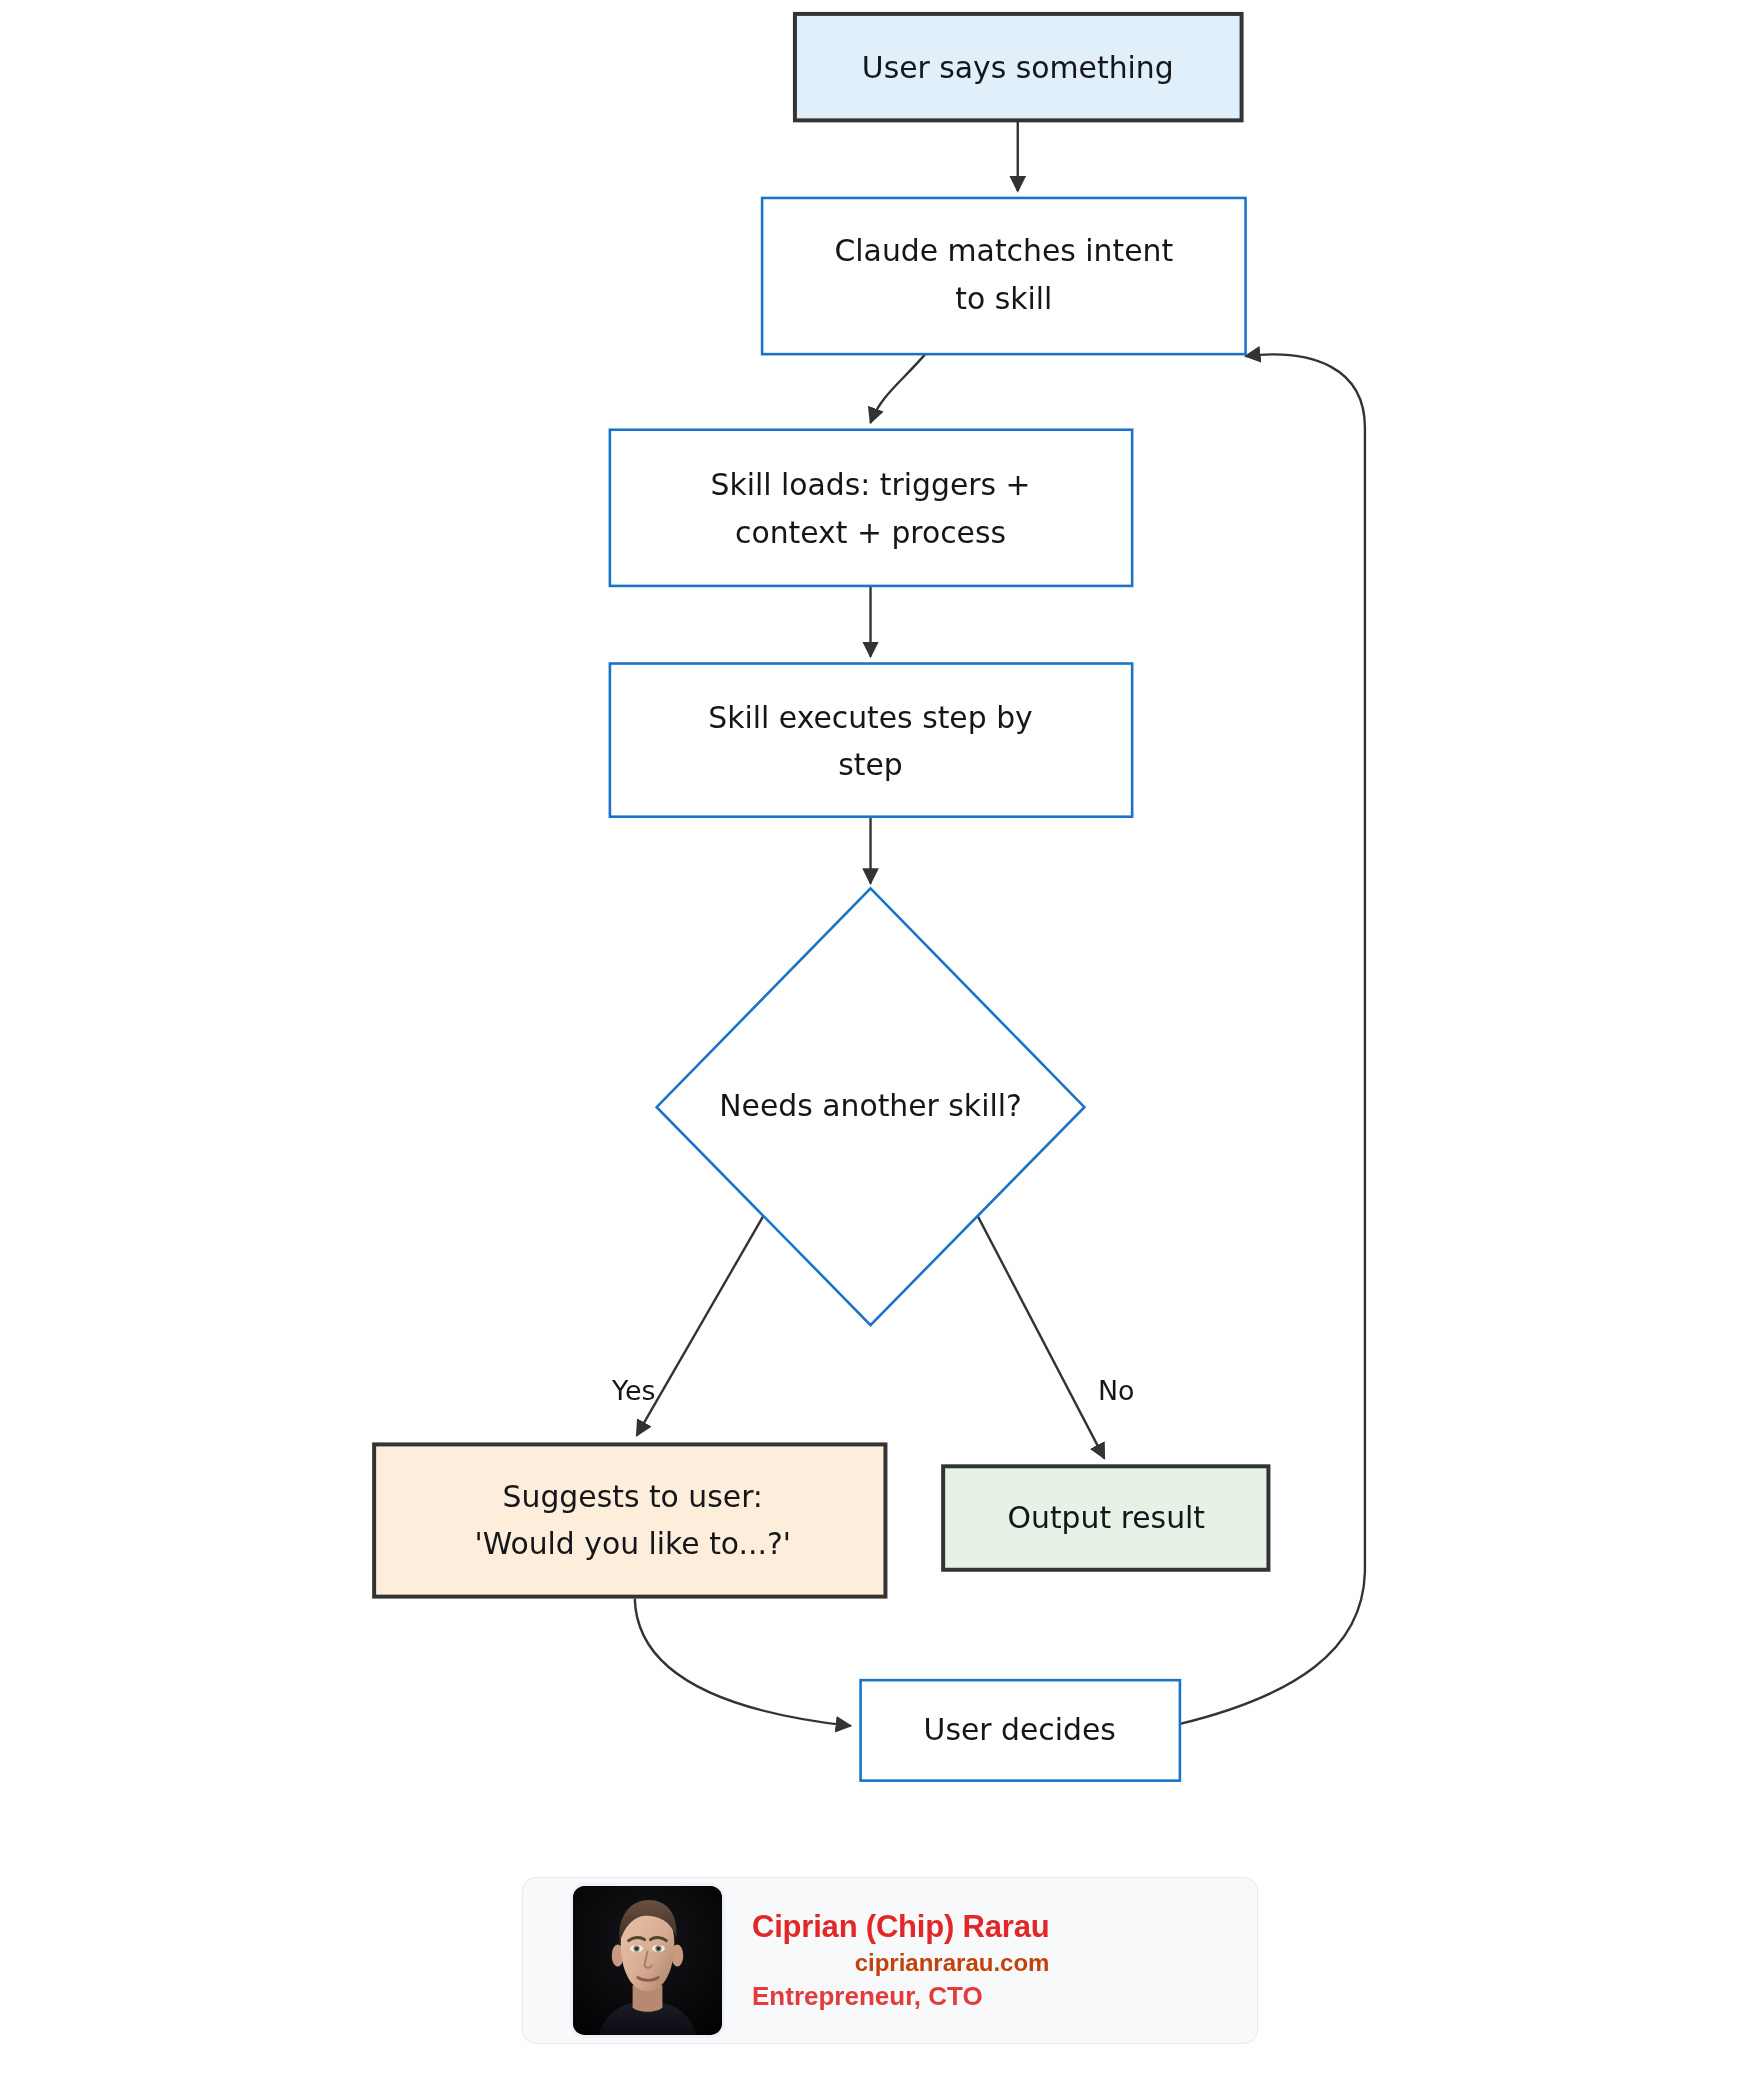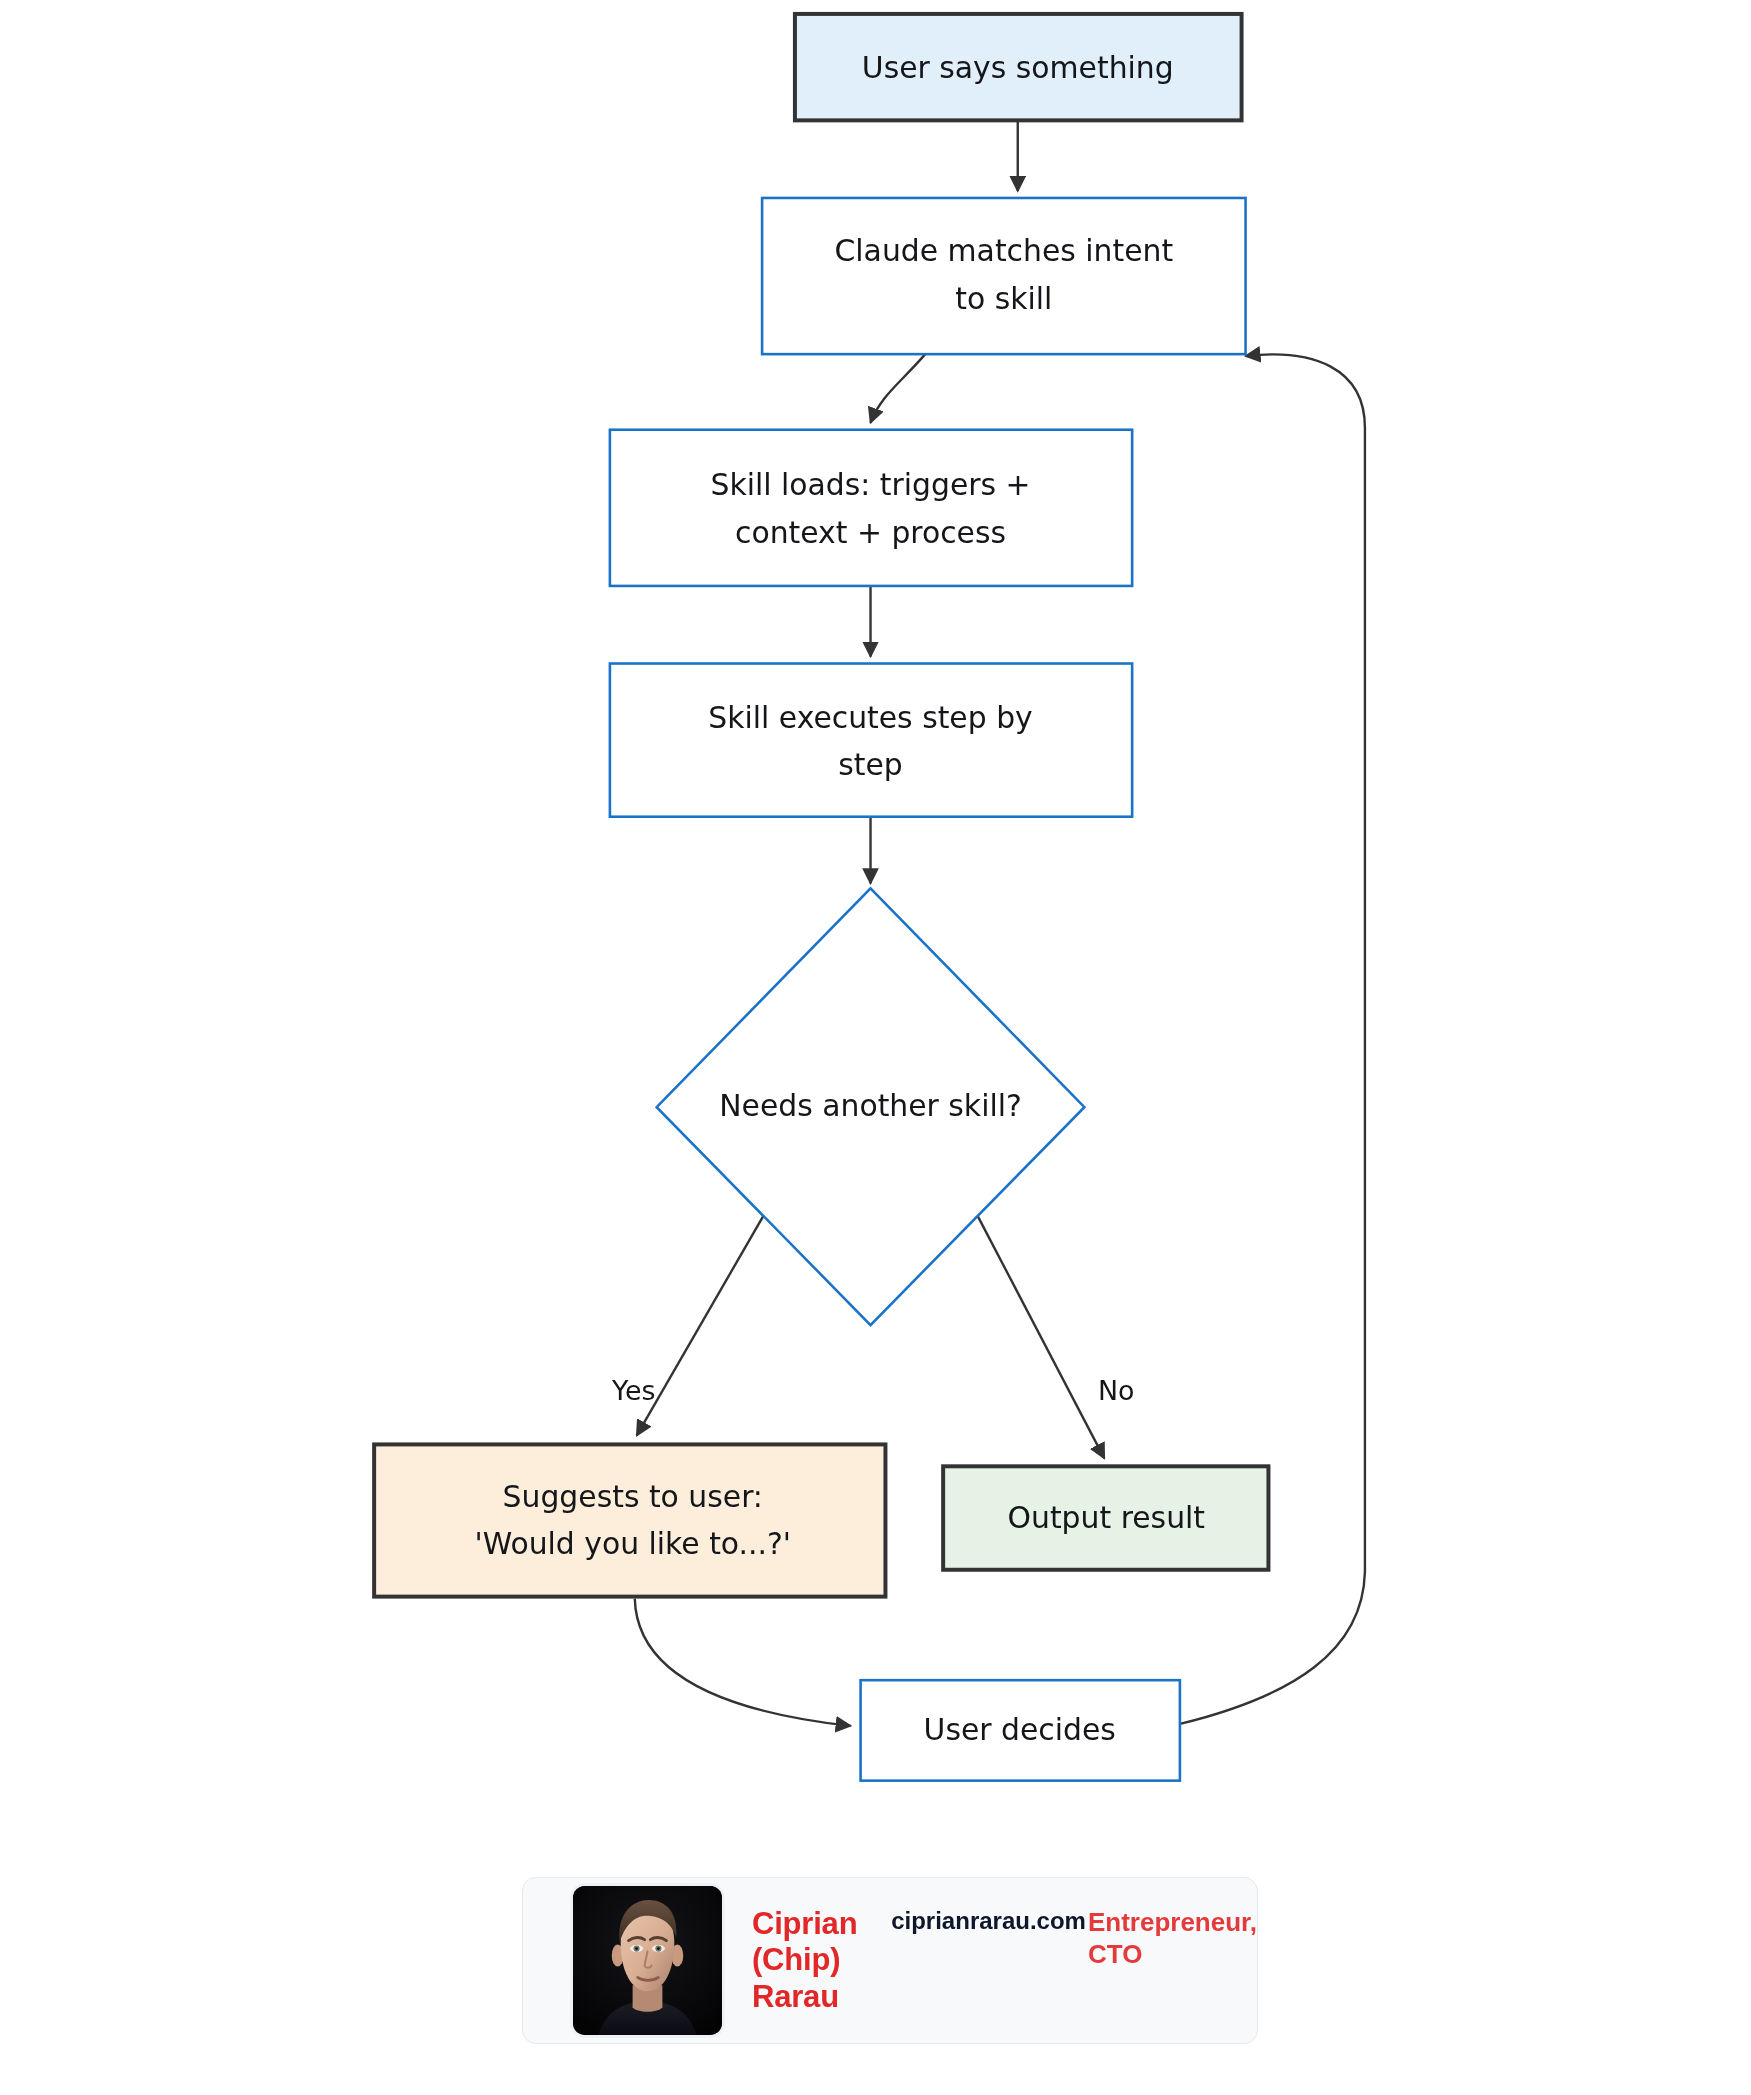--- a/index.html
+++ b/index.html
@@ -66,37 +66,39 @@
     height: 149px;
     border-radius: 12px;
     background: #0a0a0c;
     flex: 0 0 auto;
     position: relative;
     overflow: hidden;
     box-shadow: 0 0 0 3px #eef2f6;
   }
   .sig-text {
     display: flex;
+    flex-direction: column;
     justify-content: center;
     gap: 2px;
   }
   .sig-name {
     font-family: "Liberation Sans", sans-serif;
     font-size: 31px;
     font-weight: bold;
     color: #e12727;
     line-height: 1.18;
     letter-spacing: -0.2px;
   }
   .sig-site {
     font-family: "Liberation Sans", sans-serif;
     font-size: 24px;
     font-weight: bold;
-    color: #0f172a;
+    color: #c2410c;
     line-height: 1.25;
+    text-align: right;
   }
   .sig-role {
     font-family: "Liberation Sans", sans-serif;
     font-size: 26px;
     font-weight: bold;
     color: #e33b3b;
     line-height: 1.25;
   }
 </style>
 </head>

